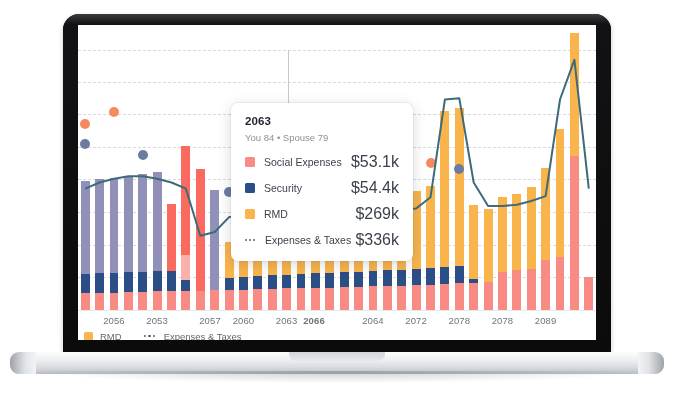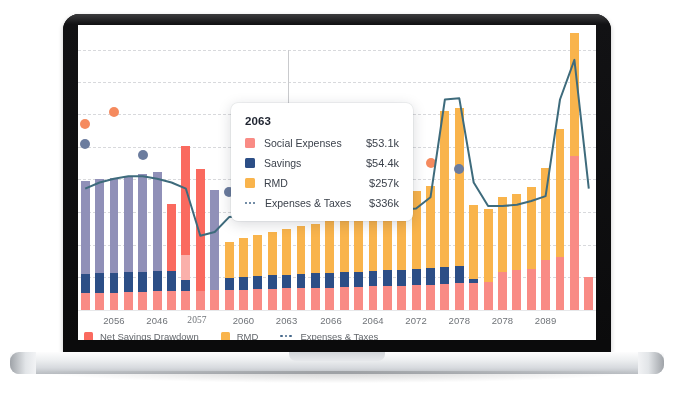--- a/index.html
+++ b/index.html
@@ -96,21 +96,21 @@
   }
   .tt-title{font-size:11.5px;font-weight:bold;color:#1f2430;letter-spacing:.1px;}
   .tt-sub{font-size:9.5px;color:#8b9097;margin-top:5px;}
   .tt-rows{margin-top:10px;}
   .tt-row{display:flex;align-items:center;margin-bottom:8px;}
   .tt-row:last-child{margin-bottom:0;}
   .tt-sw{width:10px;height:10px;border-radius:1.5px;margin-right:9px;flex:0 0 auto;}
   .tt-dots{width:11px;height:10px;margin-right:9px;position:relative;flex:0 0 auto;}
   .tt-dots i{position:absolute;top:4px;width:2.4px;height:2.4px;border-radius:50%;background:#44678a;}
   .tt-name{font-size:10.5px;color:#3c424c;white-space:nowrap;}
-  .tt-val{font-size:11px;color:#3c424c;margin-left:auto;white-space:nowrap;}
+  .tt-val{font-size:16px;color:#3c424c;margin-left:auto;white-space:nowrap;}
 </style>
 </head>
 <body>
 
 <div class="stage">
 
   <div class="laptop-lid"></div>
   <div class="lid-inner"></div>
 
   <div class="screen">
@@ -313,69 +313,66 @@
       <svg class="lineLayer" id="lineLayer" width="518" height="260">
           <path d="M 7.2 138.7 L 21.6 132.5 L 36.0 128.8 L 50.4 126.3 L 64.8 126.3 L 79.1 128.8 L 93.5 132.5 L 107.9 138.7 L 122.3 185.7 L 136.7 182.0 L 151.1 167.1 L 165.5 165.9 L 179.9 167.1 L 194.3 165.9 L 208.6 164.7 L 223.0 164.7 L 237.4 163.4 L 251.8 163.4 L 266.2 162.2 L 280.6 162.2 L 295.0 161.0 L 309.4 161.0 L 323.8 159.7 L 338.1 158.5 L 352.5 147.3 L 366.9 49.5 L 381.3 48.3 L 395.7 132.5 L 410.1 156.0 L 424.5 156.0 L 438.9 154.8 L 453.3 151.0 L 467.6 146.1 L 482.0 49.5 L 496.4 9.9 L 510.8 138.7" fill="none" stroke="#3e6b7c" stroke-width="2" stroke-linejoin="round"></path>
         </svg>
 
       <div class="crosshair"></div>
 
       <div class="axis">
         <div class="axis-base"></div>
         <div id="ticks">
             <div class="tick" style="left: 35.9722px;">2056</div>
-            <div class="tick" style="left: 79.1389px;">2046</div>
-            <div class="tick" style="left: 119px; font-family: Liberation Serif, serif;">2057</div>
+            <div class="tick" style="left: 79.1389px;">2053</div>
+            <div class="tick" style="left: 132px;">2057</div>
             <div class="tick" style="left: 165.472px;">2060</div>
             <div class="tick" style="left: 208.639px;">2063</div>
-            <div class="tick" style="left: 253px;">2066</div>
+            <div class="tick" style="left: 236px; font-weight: bold;">2066</div>
             <div class="tick" style="left: 294.972px;">2064</div>
             <div class="tick" style="left: 338.139px;">2072</div>
             <div class="tick" style="left: 381.306px;">2078</div>
             <div class="tick" style="left: 424.472px;">2078</div>
             <div class="tick" style="left: 467.639px;">2089</div>
           </div>
       </div>
 
       <div class="legend" id="legend">
-          <div class="lg-item">
-            <span class="lg-sw" style="background: rgb(250, 106, 95);"></span>
-            <span class="lg-label">Net Savings Drawdown</span>
-          </div>
           <div class="lg-item">
             <span class="lg-sw" style="background: rgb(249, 180, 76);"></span>
             <span class="lg-label">RMD</span>
           </div>
           <div class="lg-item">
             <span class="lg-dots">
               <i style="left: 0px; background: rgb(68, 103, 138);"></i>
               <i style="left: 4.5px; background: rgb(68, 103, 138);"></i>
               <i style="left: 9px; background: rgb(68, 103, 138);"></i>
             </span>
             <span class="lg-label">Expenses &amp; Taxes</span>
           </div>
         </div>
 
       <div class="tooltip">
         <div class="tt-title">2063</div>
+        <div class="tt-sub">You 84 • Spouse 79</div>
         <div class="tt-rows" id="tt-rows">
             <div class="tt-row">
               <span class="tt-sw" style="background: rgb(249, 139, 133);"></span>
               <span class="tt-name">Social Expenses</span>
               <span class="tt-val">$53.1k</span>
             </div>
             <div class="tt-row">
               <span class="tt-sw" style="background: rgb(44, 78, 134);"></span>
-              <span class="tt-name">Savings</span>
+              <span class="tt-name">Security</span>
               <span class="tt-val">$54.4k</span>
             </div>
             <div class="tt-row">
               <span class="tt-sw" style="background: rgb(249, 180, 76);"></span>
               <span class="tt-name">RMD</span>
-              <span class="tt-val">$257k</span>
+              <span class="tt-val">$269k</span>
             </div>
             <div class="tt-row">
               <span class="tt-dots">
                 <i style="left: 0px; background: rgb(68, 103, 138);"></i>
                 <i style="left: 4px; background: rgb(68, 103, 138);"></i>
                 <i style="left: 8px; background: rgb(68, 103, 138);"></i>
               </span>
               <span class="tt-name">Expenses &amp; Taxes</span>
               <span class="tt-val">$336k</span>
             </div>

